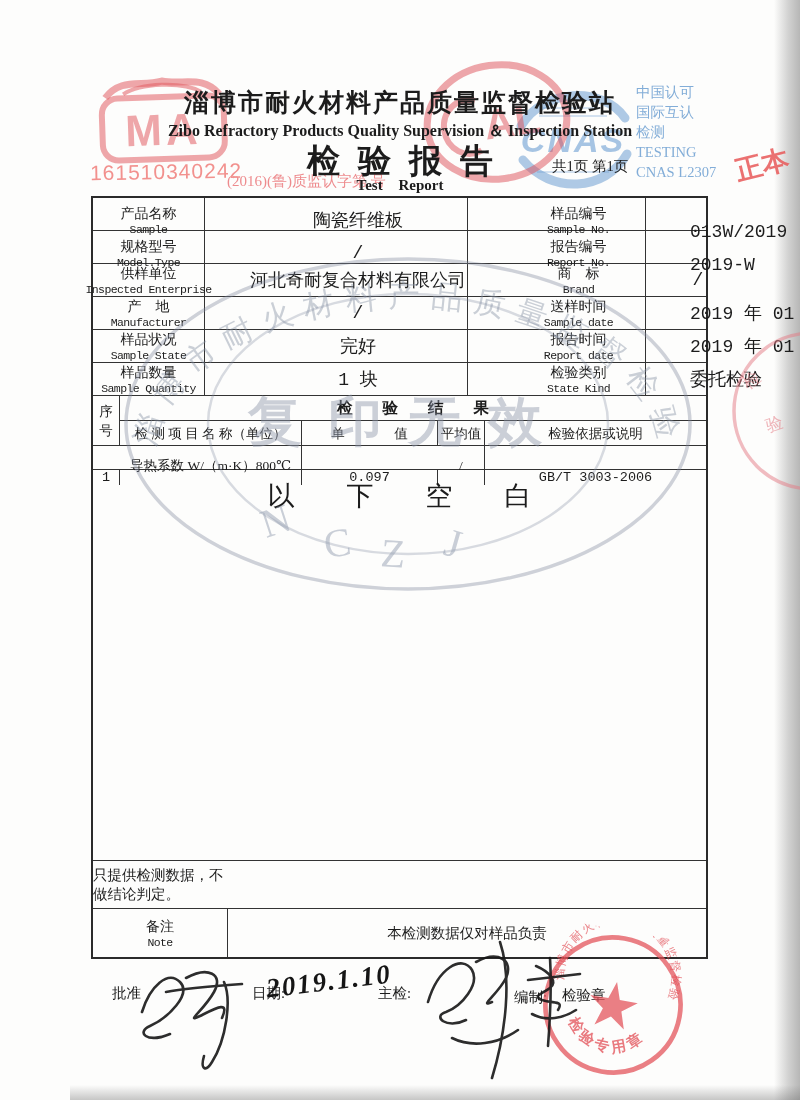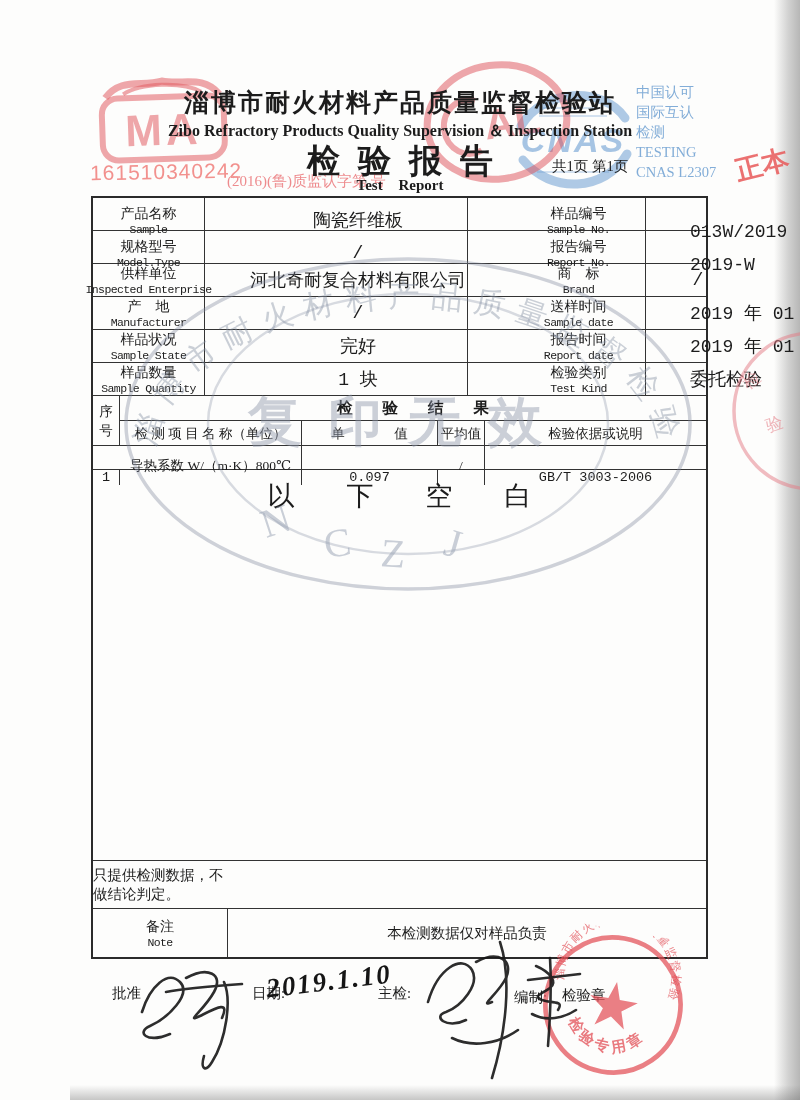--- a/index.html
+++ b/index.html
@@ -204,21 +204,21 @@
   <div class="irow">
     <div class="cell br">
         <div class="cn">样品数量</div>
         <div class="en">Sample Quantity</div>
       </div>
     <div class="cell br val">
         <div class="valtxt">1 块</div>
       </div>
     <div class="cell br">
         <div class="cn">检验类别</div>
-        <div class="en">Test Kind</div>
+        <div class="en">State Kind</div>
       </div>
     <div class="cell val">
         <div class="valtxt">委托检验</div>
       </div>
   </div>
 
   <div class="rsec">
     <div class="seq">
       <div>序</div>
       <div>号</div>

